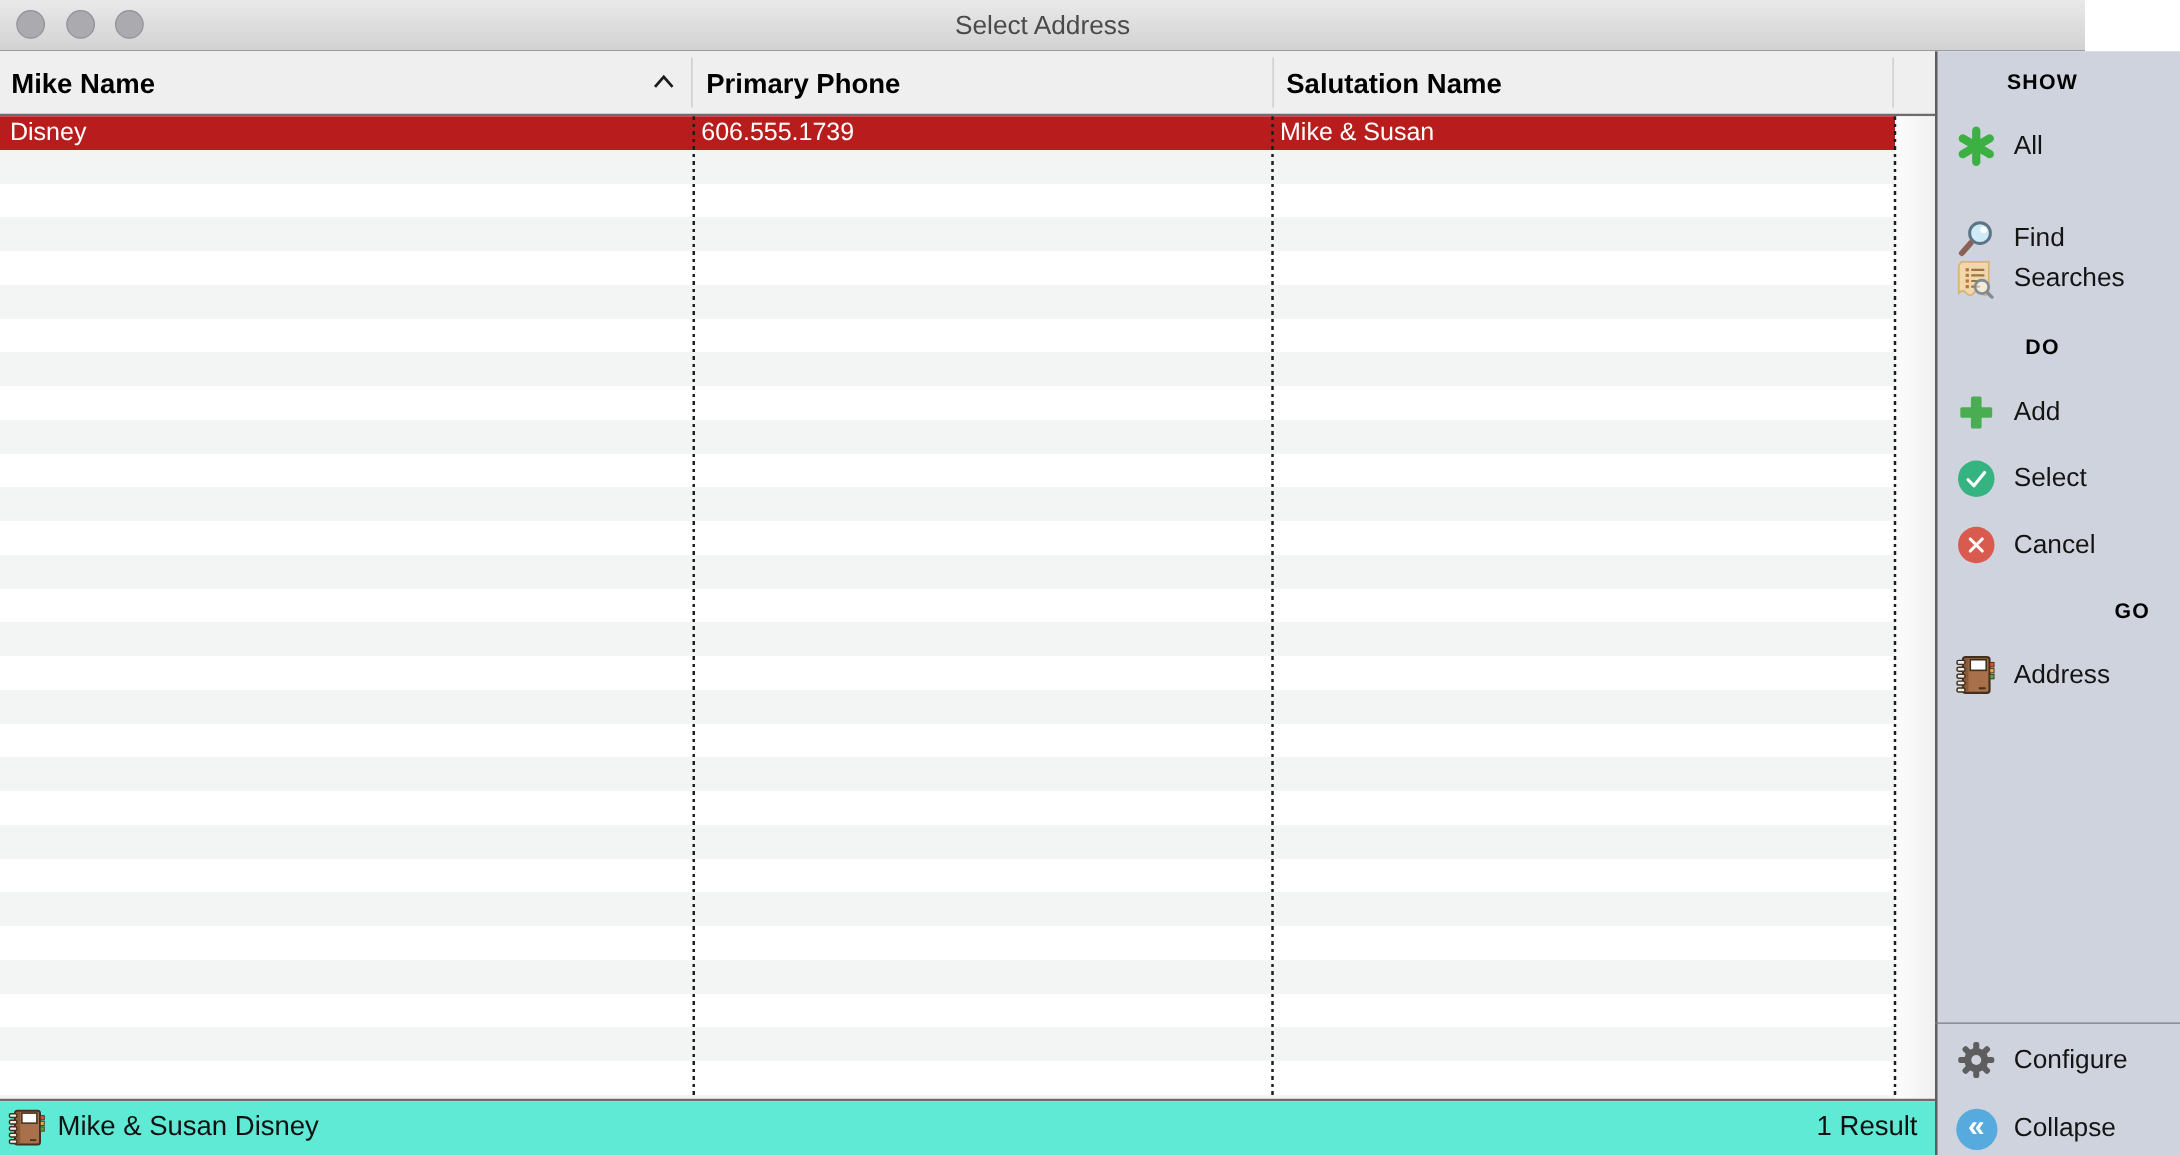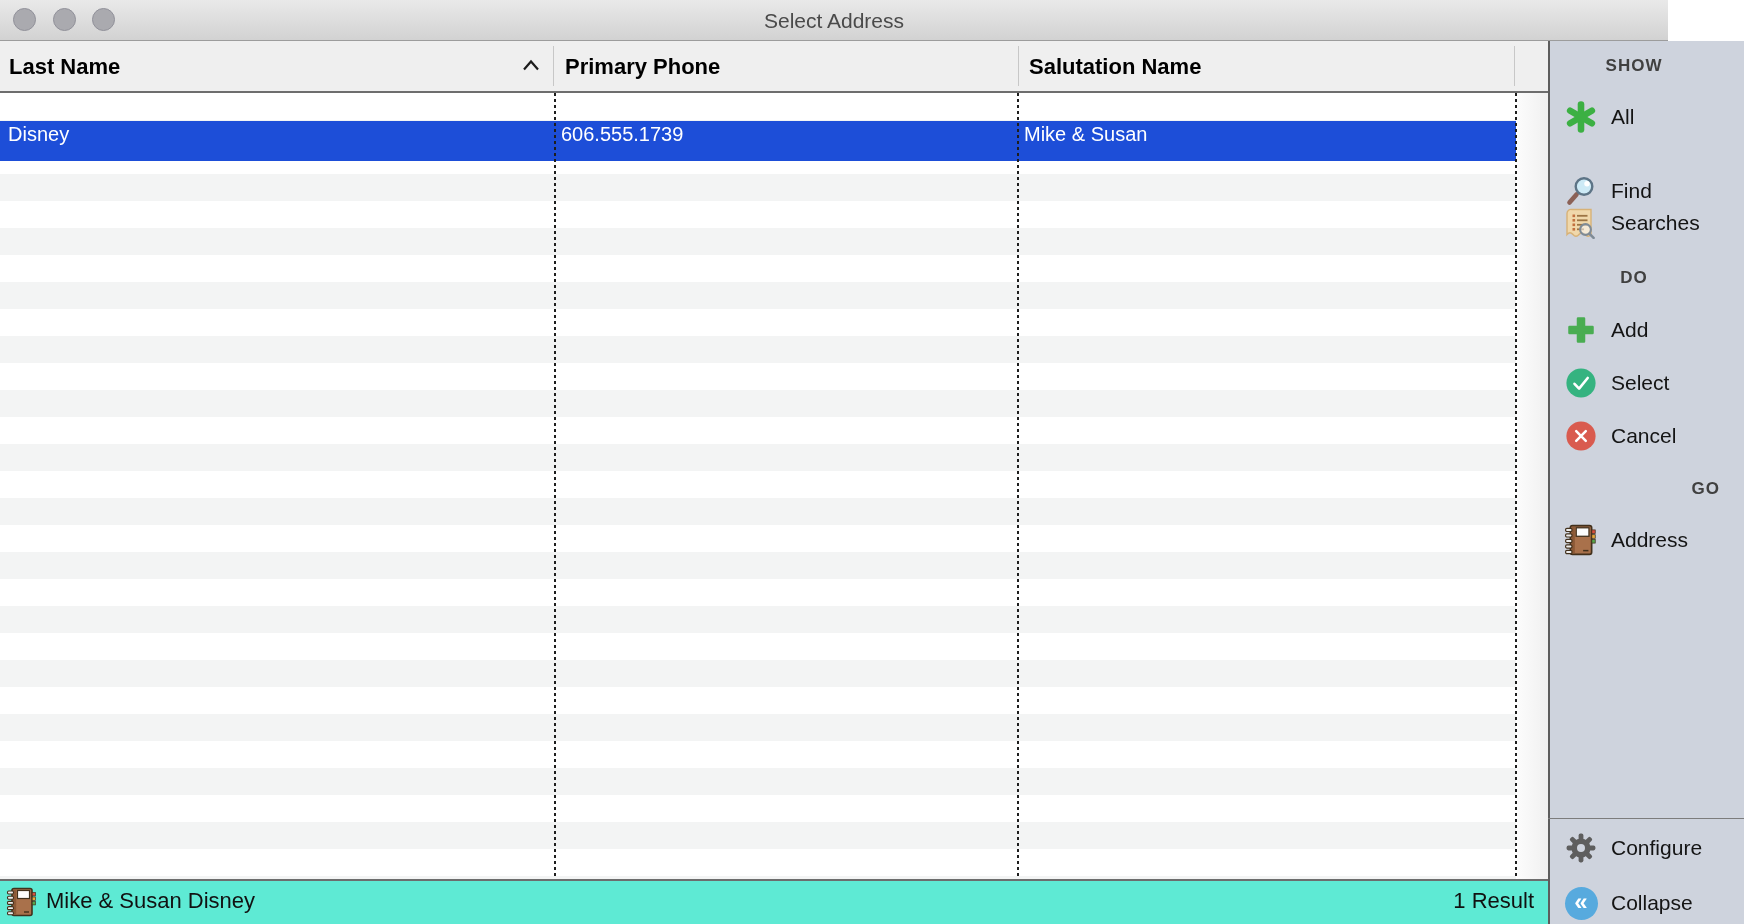--- a/index.html
+++ b/index.html
@@ -41,43 +41,43 @@
     background:repeating-linear-gradient(to bottom,#ffffff 0 27px,#f3f4f4 27px 54px);
   }
   .scroll-strip{
     position:absolute; left:1517px; top:93px; width:31px; height:786px;
     background:linear-gradient(to right,#fcfcfc,#f0f0f0);
   }
   .vdots{position:absolute; top:93px; height:786px; width:2px; z-index:3;
     background-image:repeating-linear-gradient(to bottom,#1e1e1e 0 3px,transparent 3px 6px);}
   .vd1{left:554px;} .vd2{left:1017px;} .vd3{left:1515px;}
   .row-selected{
-    position:absolute; left:0; top:93px; width:1516px; height:40px;
-    background:#1d4ed8; z-index:2;margin-top:28px;
+    position:absolute; left:0; top:93px; width:1516px; height:27px;
+    background:#b91c1c; z-index:2;
   }
   .cell{position:absolute; top:0; height:27px; line-height:26px;
     font-size:20px; color:#ffffff; white-space:nowrap;}
   .c-last{left:8px;} .c-phone{left:561px;} .c-salutation{left:1024px;}
   .table-bottom{position:absolute; left:0; top:879px; width:1548px; height:2px; background:#6d6d6d;}
 
   
   .statusbar{position:absolute; left:0; top:881px; width:1548px; height:43px; background:#5eead4;}
   .status-icon{position:absolute; left:6px; top:5px; width:32px; height:32px;}
   .status-text{position:absolute; left:46px; top:0; height:43px; line-height:40px;
     font-size:22px; color:#111;}
   .result-count{position:absolute; right:14px; top:0; height:43px; line-height:40px;
     font-size:22px; color:#111;}
 
   
   .sidebar{
     position:absolute; left:1548px; top:41px; width:196px; height:883px;
     background:#ced3dd; border-left:2px solid #5d5d5d; box-sizing:border-box;
   }
   .sb-section{position:absolute; left:1548px; width:172px; height:24px;
-    text-align:center; font-size:17px; font-weight:bold; color:#404040;
+    text-align:center; font-size:17px; font-weight:bold; color:#000000;
     letter-spacing:1px; line-height:24px;}
   .sb-item{position:absolute; left:1564px; height:36px; display:flex;
     align-items:center; gap:13px; cursor:default;}
   .sb-icon{width:34px; height:34px; display:flex; align-items:center; justify-content:center;}
   .sb-icon svg{display:block;}
   .sb-label{font-size:21px; color:#141414; white-space:nowrap;}
   .sb-footer-divider{position:absolute; left:1548px; top:818px; width:196px; height:1px; background:#7c7c7c;}
   .collapse-circle{width:33px; height:33px; border-radius:50%; background:#57aade;
     color:#fff; font-size:24px; font-weight:bold; text-align:center; line-height:30px;}
 </style>
@@ -87,21 +87,21 @@
 <div class="app">
 
   <div class="titlebar">
     <div class="traffic tl1"></div>
     <div class="traffic tl2"></div>
     <div class="traffic tl3"></div>
     <div class="title">Select Address</div>
   </div>
 
   <div class="thead">
-    <span class="th th-last">Last Name</span>
+    <span class="th th-last">Mike Name</span>
     <span class="th th-salutation">Salutation Name</span>
     <span class="th th-phone">Primary Phone</span>
     <span class="sort-caret">
       <svg width="20" height="15" viewBox="0 0 20 15">
           <polyline points="3,11.5 10,3.5 17,11.5" fill="none" stroke="#1c1c1c" stroke-width="2.2"></polyline>
         </svg>
     </span>
     <span class="hdiv hd1"></span>
     <span class="hdiv hd2"></span>
     <span class="hdiv hd3"></span>

